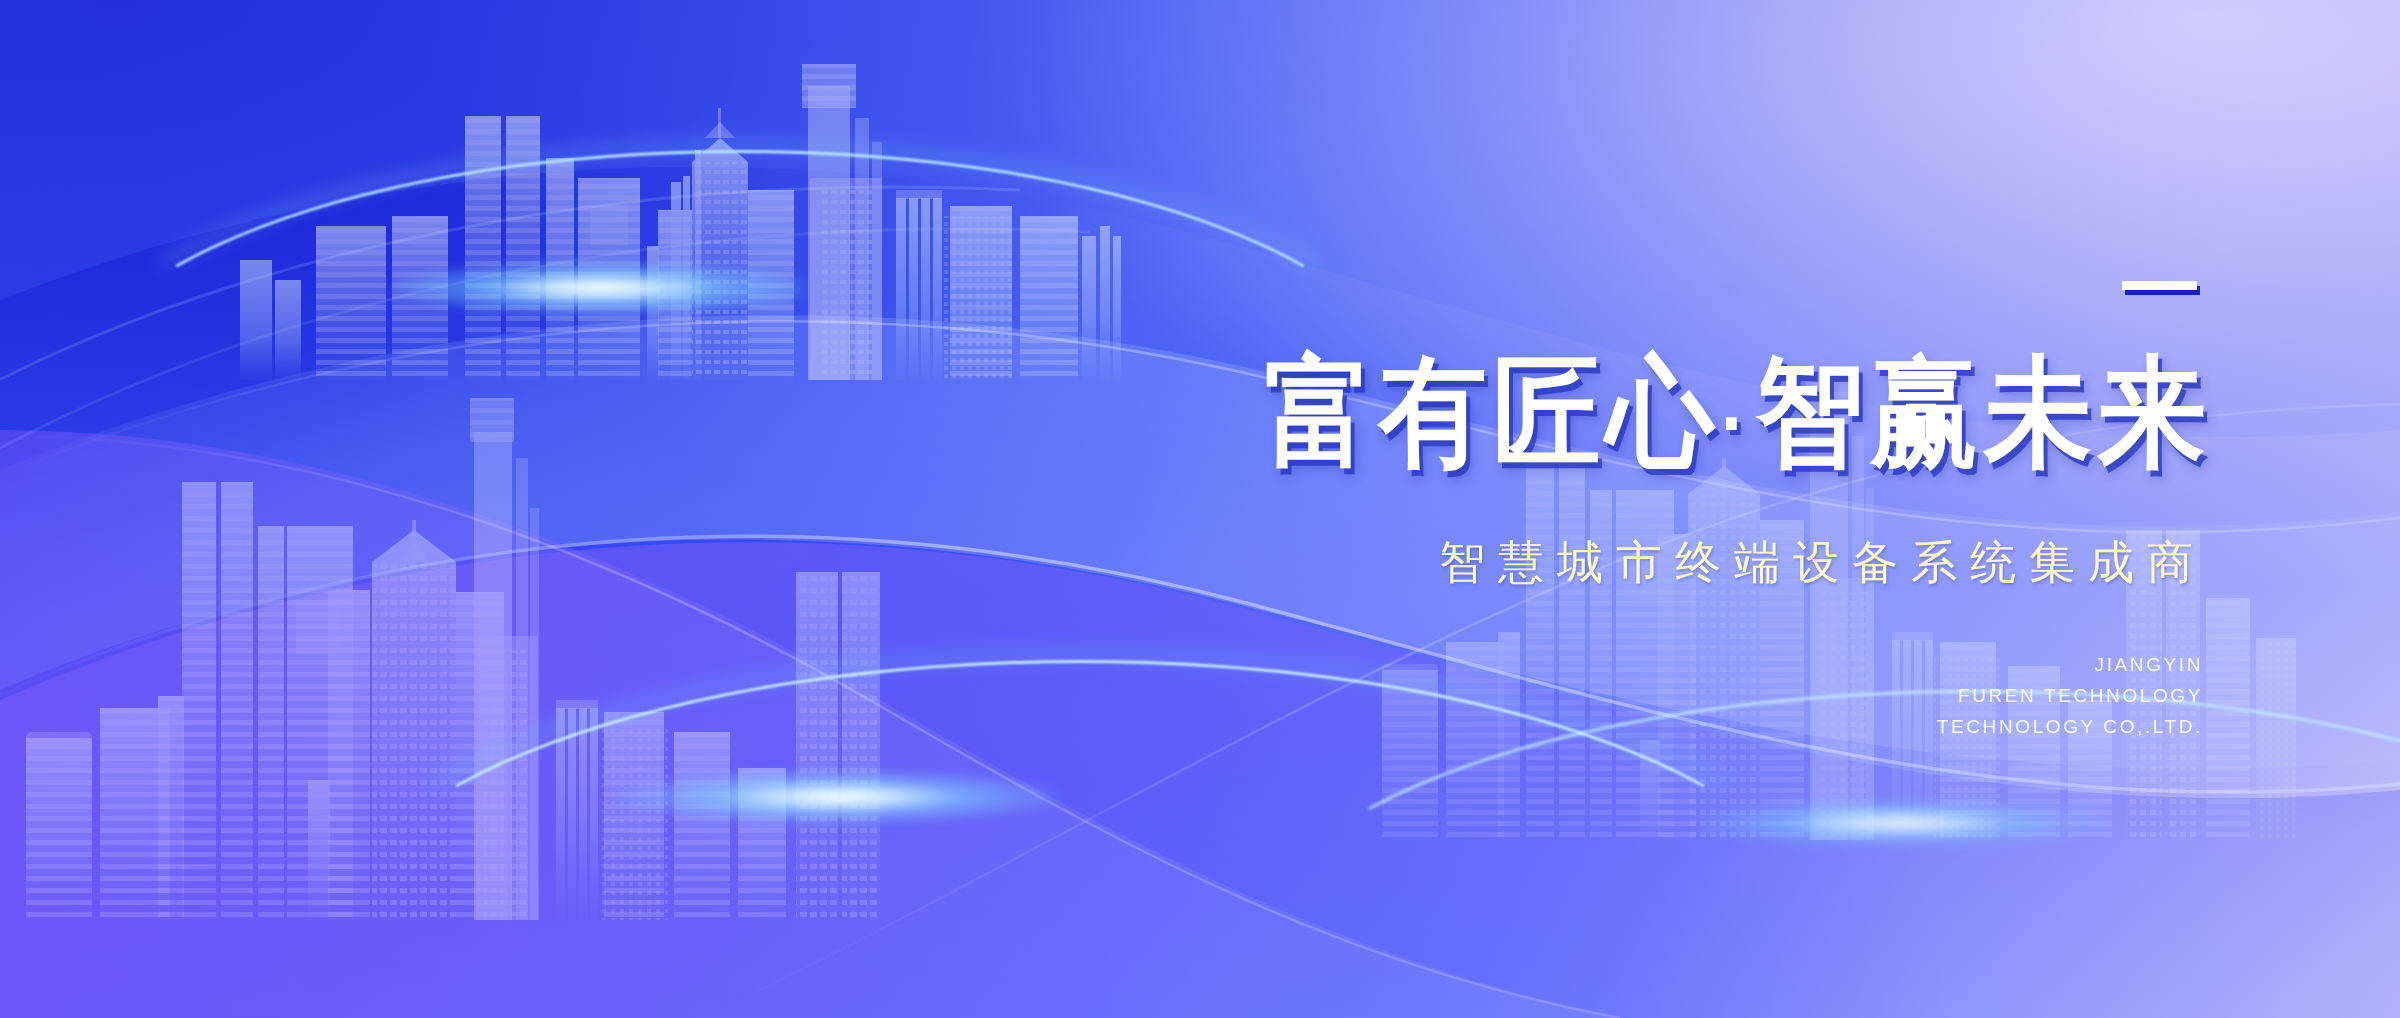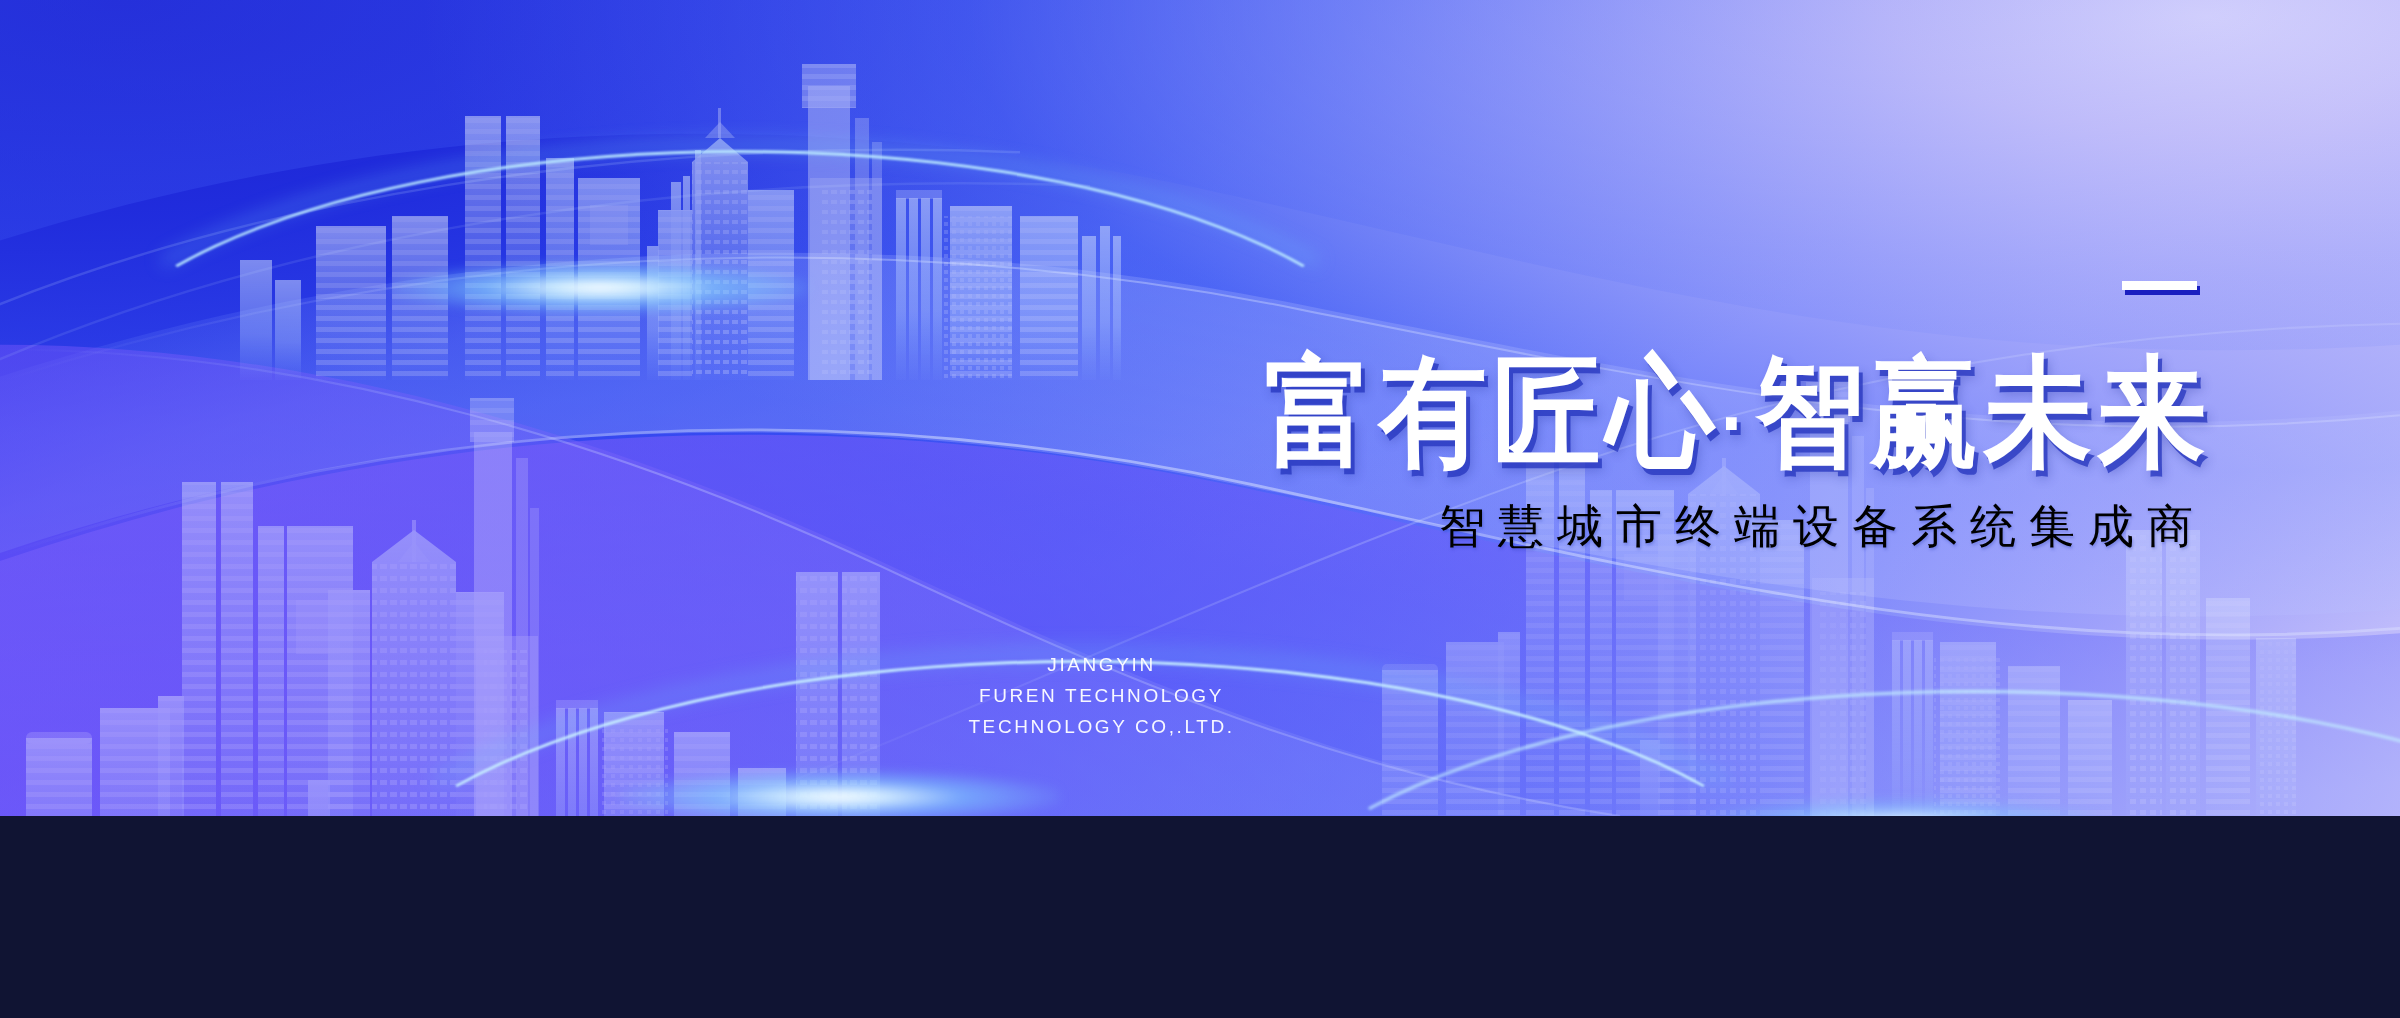--- a/index.html
+++ b/index.html
@@ -1,19 +1,19 @@
 <!DOCTYPE html>
 <html><head>
 <meta charset="utf-8">
 <title>Banner</title>
 <style>
   html,body{margin:0;padding:0;background:#101433;}
   *{box-sizing:border-box;}
   #stage{
-    position:relative;width:2400px;height:816px;overflow:hidden;
+    position:relative;width:2400px;height:1018px;overflow:hidden;
     font-family:"Liberation Sans","DejaVu Sans",sans-serif;
     background:#3A51F5;
   }
   .layer{position:absolute;inset:0;pointer-events:none;}
 
   
   #bg-base{
     background:
       radial-gradient(120% 130% at 92% 2%,  rgba(233,226,253,1) 0%, rgba(214,205,250,.96) 11%, rgba(186,185,250,.72) 25%, rgba(120,140,250,.32) 43%, rgba(60,90,245,0) 62%),
       radial-gradient(115% 120% at 5% 0%,   rgba(26,30,205,1) 0%, rgba(31,43,220,.92) 22%, rgba(44,70,236,.55) 44%, rgba(54,90,244,0) 68%),
@@ -102,40 +102,40 @@
     line-height:1.05;
     white-space:nowrap;
     text-shadow:
        4px 5px 0 rgba(36,52,190,.75),
        5px 7px 10px rgba(28,40,150,.30);
     transform:scaleY(1.12);
     transform-origin:right center;
   }
   #headline .dot{font-size:76px;vertical-align:middle;letter-spacing:10px;}
   #subtitle{
-    position:absolute;left:0;top:496px;width:2206px;
+    position:absolute;left:0;top:532px;width:2206px;
     text-align:right;
-    color:#000000;
+    color:#fef9c3;
     font-size:46px;
     font-weight:400;
     letter-spacing:13px;
     white-space:nowrap;
     text-shadow:1px 2px 3px rgba(40,60,180,.35);
   }
   #company-en{
     position:absolute;left:0;top:650px;width:2203px;
     text-align:right;
     color:rgba(255,255,255,.95);
     font-size:19px;
     font-weight:400;
     letter-spacing:2.6px;
     line-height:1.62;
     white-space:nowrap;
   }
-  #company-en .ln{display:block;text-align:center;}
+  #company-en .ln{display:block;}
 </style>
 </head>
 <body>
 
 <div id="stage">
 
   <div id="bg-base" class="layer"></div>
 
   <svg id="bg-waves" class="layer" viewBox="0 0 2400 1018" preserveAspectRatio="none">
     <defs>

